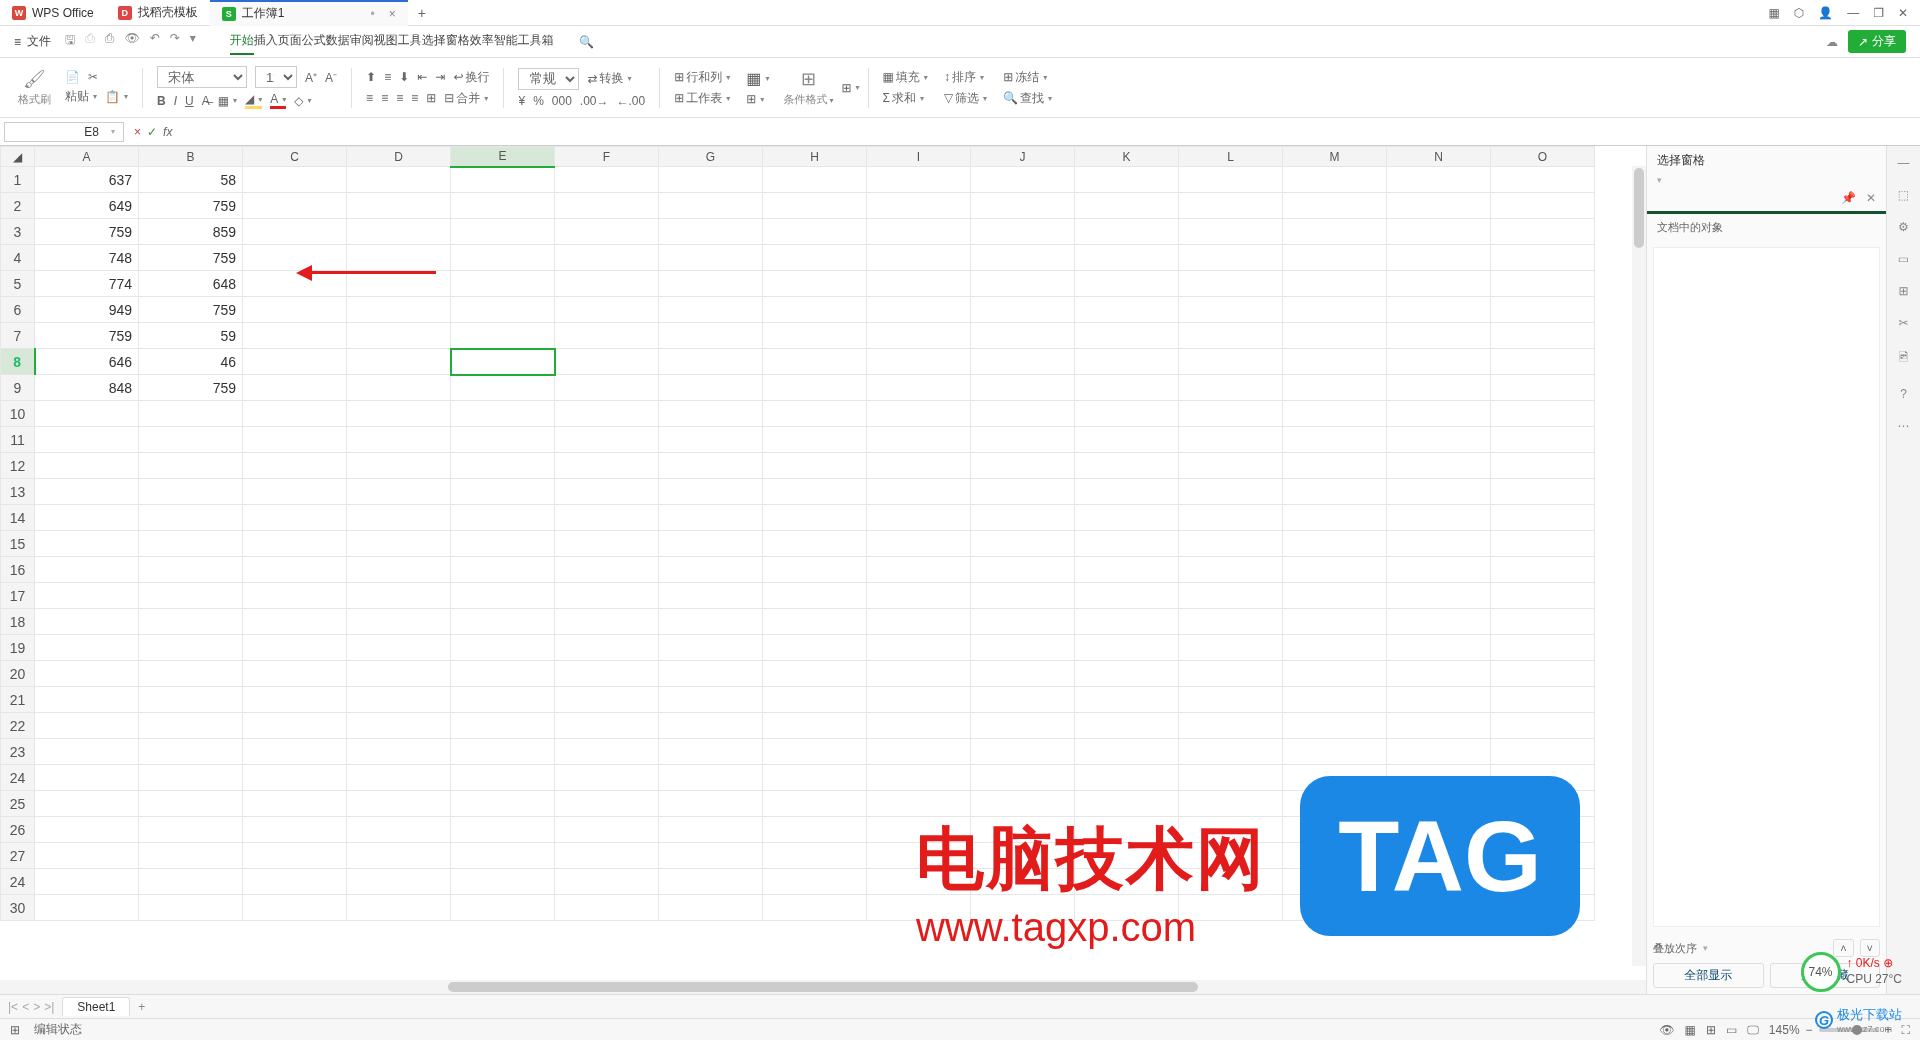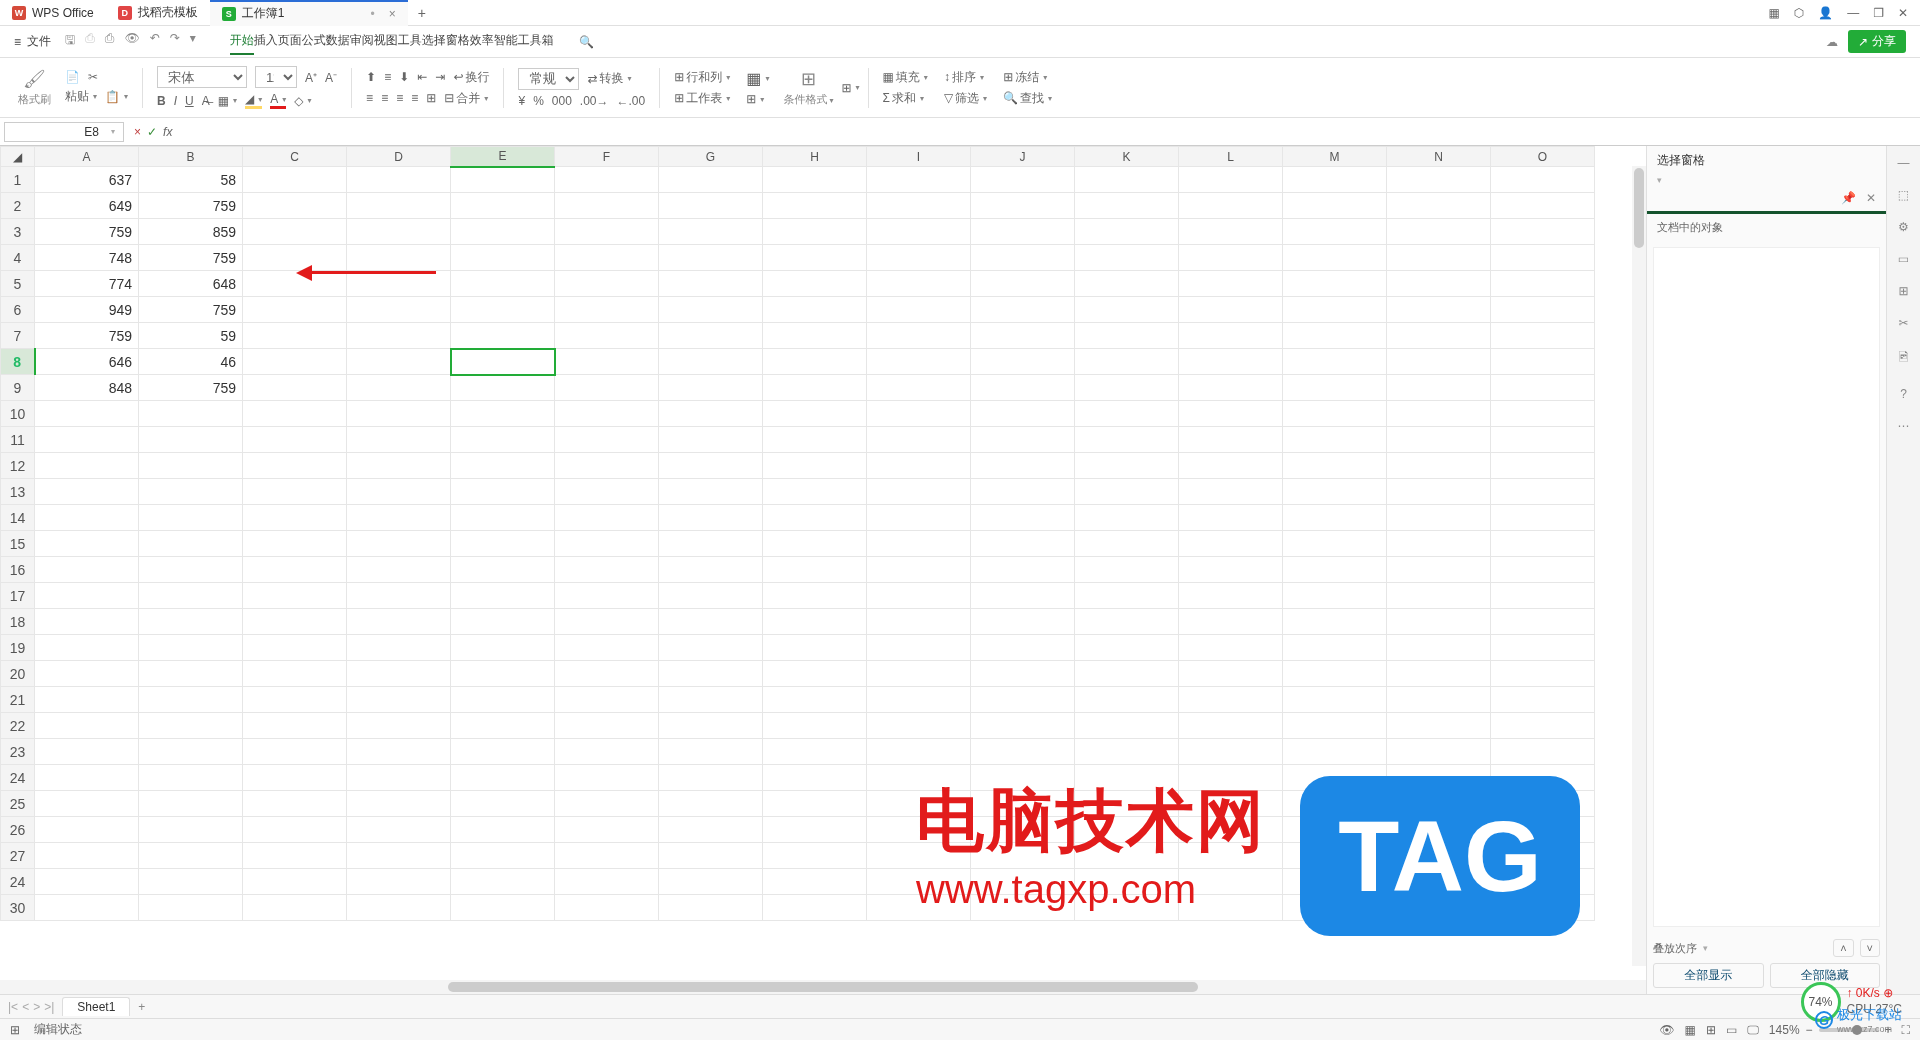--- a/index.html
+++ b/index.html
@@ -90,26 +90,26 @@
 
 
 .statusbar { height: 22px; background: #f7f7f7; border-top: 1px solid #ddd; display: flex; align-items: center; padding: 0 10px; gap: 14px; color: #666; }
 .status-right { margin-left: auto; display: flex; gap: 10px; align-items: center; }
 .zoom { display: flex; align-items: center; gap: 6px; }
 
 
 .arrow { position: absolute; left: 296px; top: 122px; width: 140px; height: 8px; pointer-events: none; }
 .arrow-line { position: absolute; right: 0; top: 3px; width: 124px; height: 3px; background: #e21b1b; }
 .arrow-head { position: absolute; left: 0; top: -3px; width: 0; height: 0; border-right: 16px solid #e21b1b; border-top: 8px solid transparent; border-bottom: 8px solid transparent; }
-.wm-text { position: absolute; left: 916px; top: 630px; pointer-events: none; }
+.wm-text { position: absolute; left: 916px; top: 668px; pointer-events: none; }
 .wm-cn { font-size: 68px; font-weight: bold; color: #e21b1b; letter-spacing: 2px; }
 .wm-url { font-size: 40px; color: #e21b1b; font-weight: 500; }
 .wm-tag { position: absolute; left: 1300px; top: 630px; width: 280px; height: 160px; background: #1c88e5; border-radius: 30px; color: #fff; font-size: 100px; font-weight: bold; display: flex; align-items: center; justify-content: center; pointer-events: none; }
 
-.perf-widget { position: absolute; right: 18px; bottom: 18px; display: flex; align-items: center; gap: 6px; }
+.perf-widget { position: absolute; right: 18px; bottom: 48px; display: flex; align-items: center; gap: 6px; }
 .perf-ring { width: 40px; height: 40px; border-radius: 50%; border: 3px solid #3bc658; display: flex; align-items: center; justify-content: center; font-size: 12px; color: #555; background: #fff; }
 .perf-stats { font-size: 12px; color: #666; line-height: 1.3; }
 .logo-wm { position: absolute; right: 18px; bottom: 6px; font-size: 13px; color: #1c88e5; display: flex; align-items: center; gap: 4px; }
 .logo-g { width: 18px; height: 18px; border-radius: 50%; border: 2px solid #1c88e5; display: inline-flex; align-items: center; justify-content: center; font-weight: bold; font-style: italic; }
 </style>
 </head>
 <body>
 
 <div class="titlebar">
   <div class="tab">

